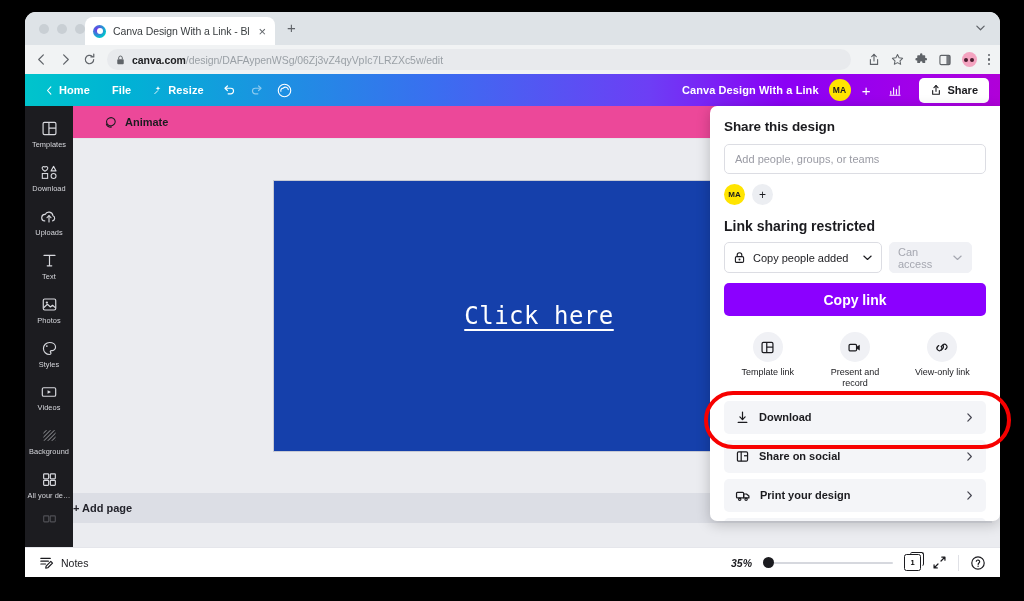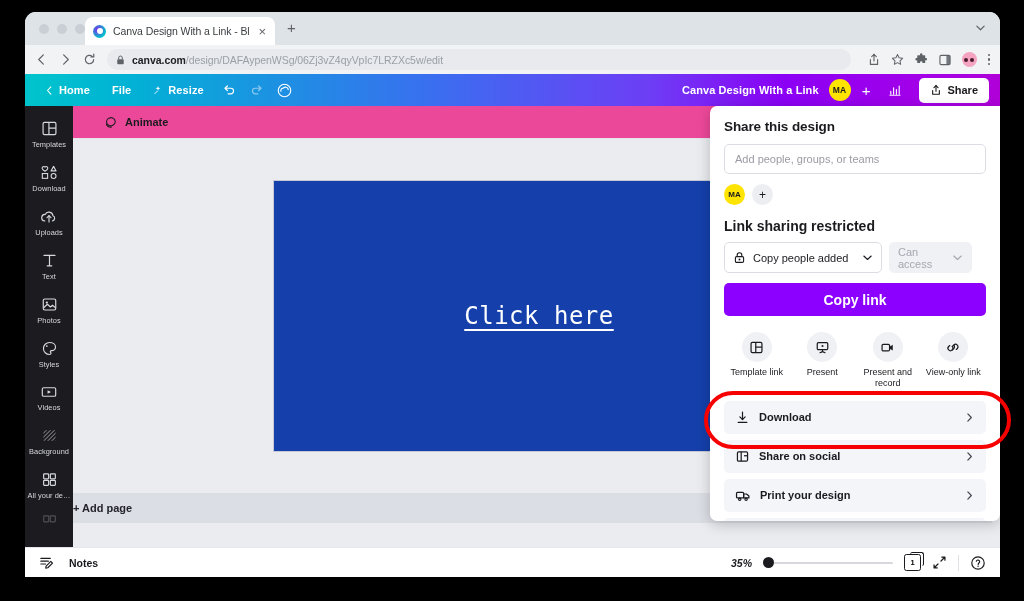--- a/index.html
+++ b/index.html
@@ -148,21 +148,21 @@
     border-radius: 9px 9px 0 0; display:flex; align-items:flex-end; justify-content:center;
     padding-bottom: 2px;
   }
 
   
   .bottombar {
     position: absolute; left: 0; right: 0; bottom: 0; height: 30px;
     background: #fff; border-top: 1px solid #e5e6eb;
     display: flex; align-items: center; padding: 0 14px; z-index: 4;
   }
-  .notes-btn { display: flex; align-items: center; gap: 15px; font-size: 10.5px; font-weight: 700; color: #1b1b1f; }
+  .notes-btn { display: flex; align-items: center; gap: 7px; font-size: 10.5px; font-weight: 400; color: #1b1b1f; }
   .bottom-right { margin-left: auto; display: flex; align-items: center; gap: 11px; }
   .zoom-pct { font-size: 10.5px; font-weight: 700; color:#1b1b1f;font-style:italic; }
   .zoom-slider { position: relative; width: 130px; height: 12px; display:flex; align-items:center; }
   .zoom-track { width: 100%; height: 2px; background: #d6d8de; border-radius: 1px; }
   .zoom-knob { position: absolute; left: 0px; width: 11px; height: 11px; border-radius: 50%; background: #1b1b1f; }
   .pg-count {
     width: 17px; height: 17px; border: 1.4px solid #1b1b1f; border-radius: 2.5px;
     font-size: 7.5px; font-weight: 700; display:flex; align-items:center; justify-content:center;
     position: relative;
   }
@@ -536,30 +536,20 @@
                     <rect x="2.2" y="2.6" width="11.6" height="10.8" rx="1.4" fill="none" stroke="#1b1b1f" stroke-width="1.3"></rect>
                     <path d="M7.2 2.6 V13.4" stroke="#1b1b1f" stroke-width="1.3"></path>
                     <path d="M7.2 7.6 H13.8" stroke="#1b1b1f" stroke-width="1.3"></path>
                   </svg>
               </span>
               <span class="sp-q-label">Template link</span>
             </div>
             <div class="sp-q">
               <span class="sp-q-circle">
                 <svg width="15" height="15" viewBox="0 0 16 16">
-                    <rect x="2.4" y="2.8" width="11.2" height="7.4" rx="1.2" fill="none" stroke="#1b1b1f" stroke-width="1.3"></rect>
-                    <circle cx="8" cy="6.4" r="1.1" fill="#1b1b1f"></circle>
-                    <path d="M8 10.2 V12.4 M5.3 13.6 L8 12.4 L10.7 13.6" fill="none" stroke="#1b1b1f" stroke-width="1.2" stroke-linecap="round" stroke-linejoin="round"></path>
-                  </svg>
-              </span>
-              <span class="sp-q-label">Present</span>
-            </div>
-            <div class="sp-q">
-              <span class="sp-q-circle">
-                <svg width="15" height="15" viewBox="0 0 16 16">
                     <rect x="2.2" y="4.6" width="8" height="7" rx="1.3" fill="none" stroke="#1b1b1f" stroke-width="1.3"></rect>
                     <path d="M10.6 7 L13.6 5 V11.2 L10.6 9.2 Z" fill="#1b1b1f"></path>
                   </svg>
               </span>
               <span class="sp-q-label">Present and record</span>
             </div>
             <div class="sp-q">
               <span class="sp-q-circle">
                 <svg width="16" height="15" viewBox="0 0 17 16">
                     <path d="M9.3 5.4 a2.5 2.5 0 0 1 0 3.6 L7.6 10.6 a2.6 2.6 0 0 1-3.7-3.7 L5 5.9" fill="none" stroke="#1b1b1f" stroke-width="1.3" stroke-linecap="round"></path>

